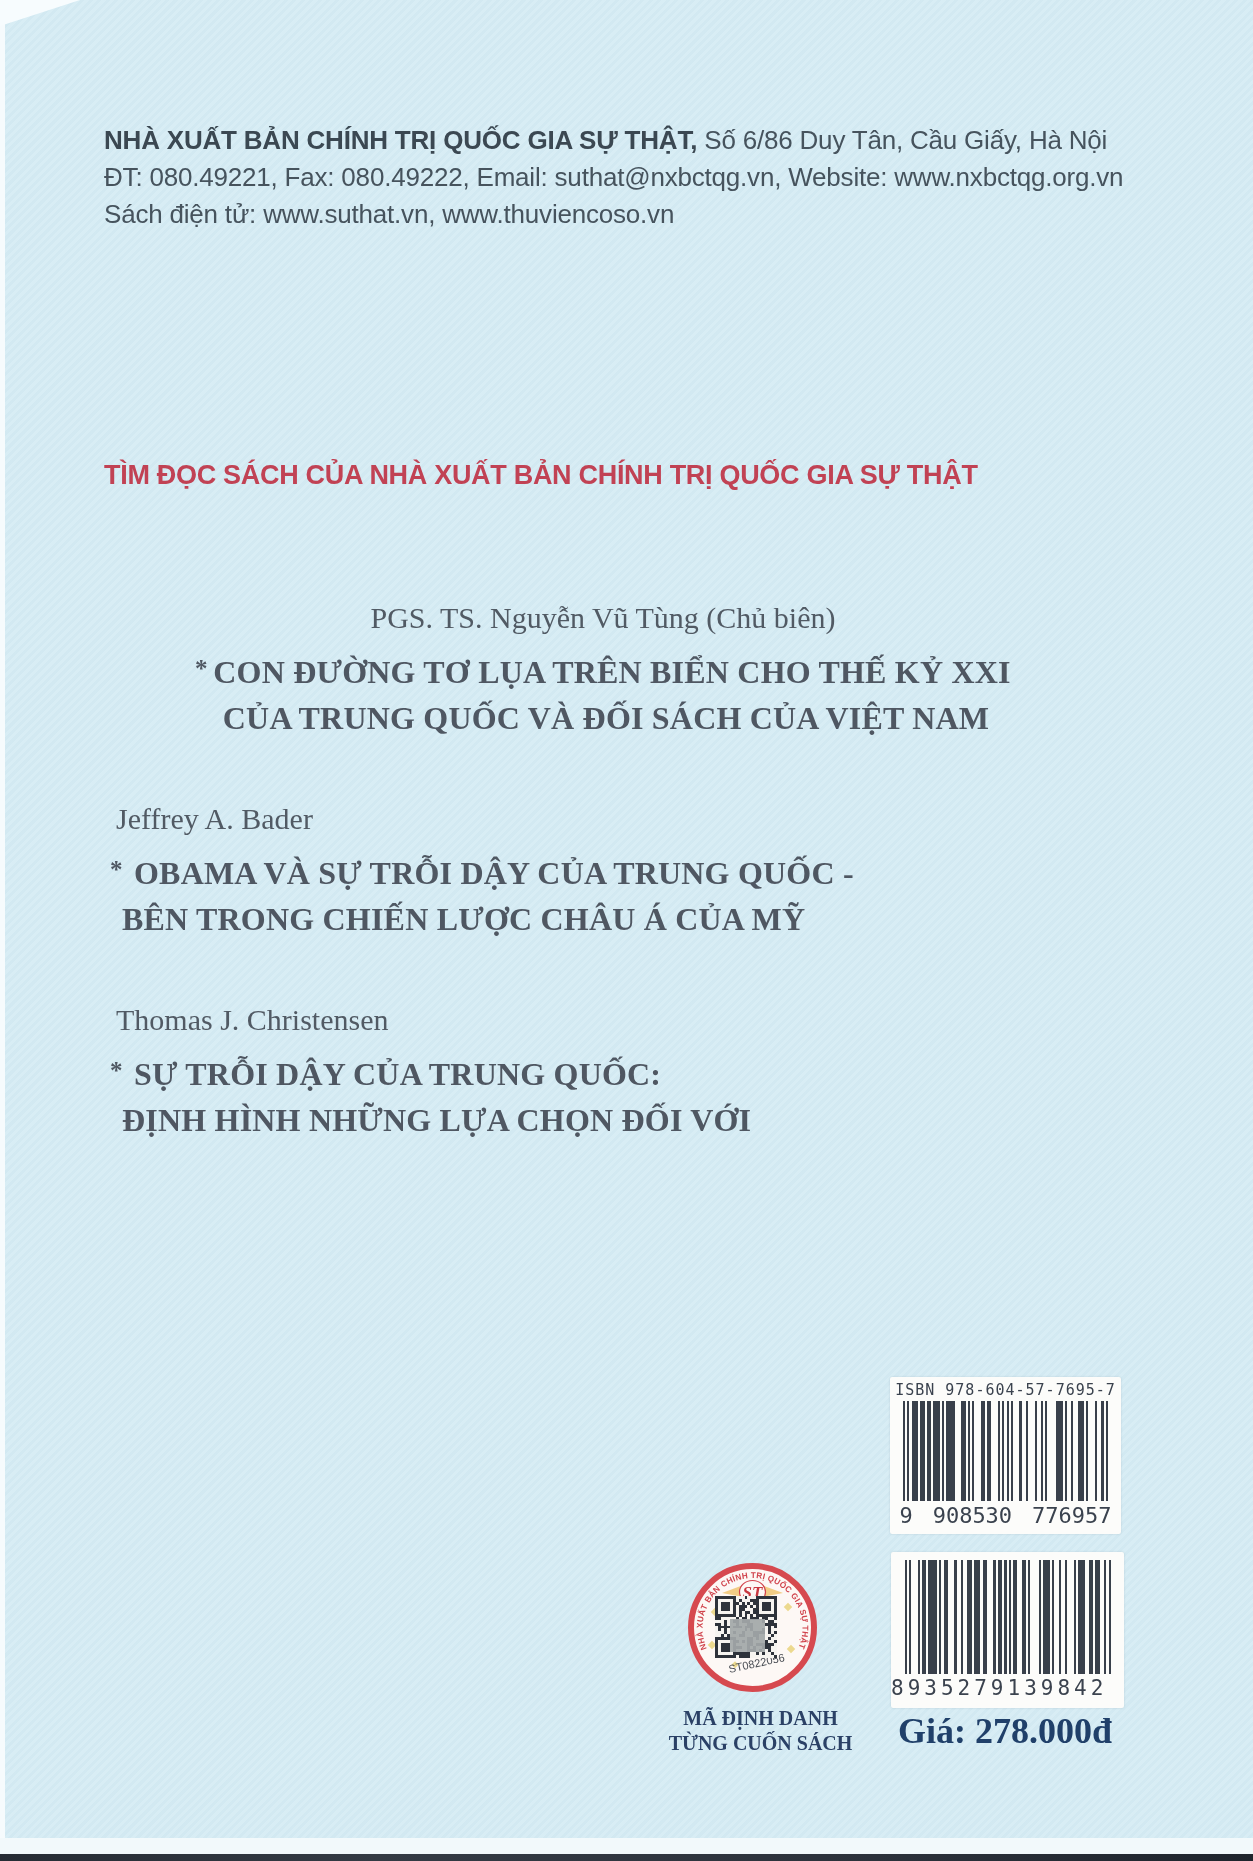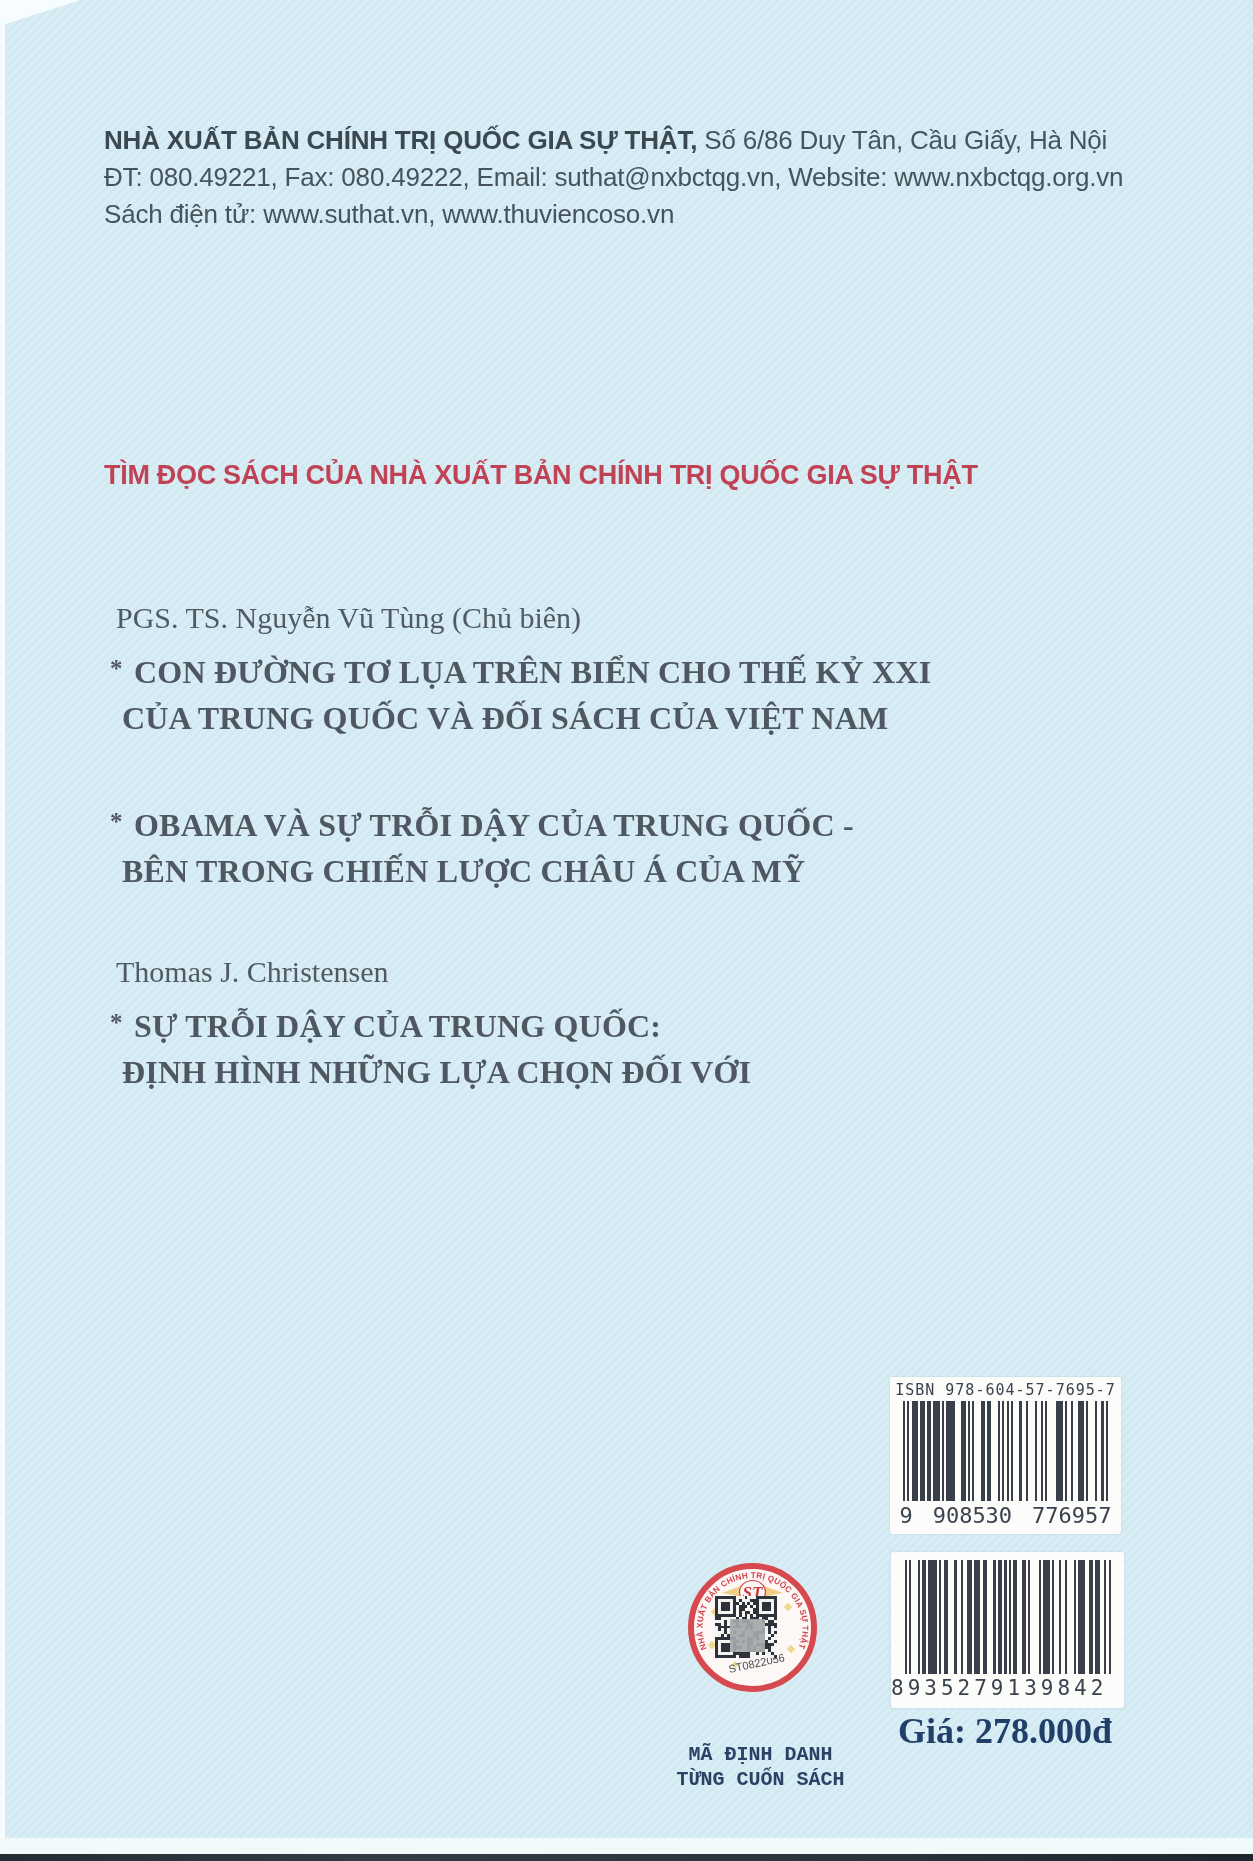--- a/index.html
+++ b/index.html
@@ -24,21 +24,21 @@
   .pub-name{font-weight:bold;color:#3b4852;}
 
   
   .promo{position:absolute;left:104px;top:460px;width:1000px;
     font-size:27px;font-weight:bold;letter-spacing:-0.3px;color:#c14254;}
 
   
   .books{position:absolute;left:110px;top:598px;width:980px;
     font-family:"Liberation Serif",serif;color:#535b66;}
   .book{margin-top:58px;}
-  .book:first-child{margin-top:0;}
+  .book:first-child{margin-top:0;text-align:center;}
   .book-author{font-size:30px;line-height:40px;margin:0 0 8px 6px;color:#515a64;}
   .book-title{font-size:32px;font-weight:bold;line-height:46px;color:#4f5762;letter-spacing:0.2px;}
   .book-title .line{display:block;}
   .book-title .cont{padding-left:12px;}
   .bullet{display:inline-block;width:24px;font-size:25px;vertical-align:6px;font-weight:bold;}
 
   
   .bc-box{position:absolute;background:#fcfcfa;border-radius:2px;box-shadow:0 0 2px rgba(90,120,135,.25);}
   .isbn-box{left:890px;top:1377px;width:231px;height:157px;}
   .prod-box{left:891px;top:1552px;width:233px;height:156px;}
@@ -61,21 +61,21 @@
   
   .stamp{position:absolute;left:688px;top:1563px;width:129px;height:129px;}
   .stamp svg{position:absolute;left:0;top:0;}
   .qr{position:absolute;left:27px;top:33px;width:62px;height:62px;background:#f6f4f0;
     display:grid;grid-template-columns:repeat(21,1fr);grid-template-rows:repeat(21,1fr);}
   .qr b{display:block;}
   .qr b.on{background:#2e333b;}
   .qr-patch{position:absolute;left:42px;top:56px;width:35px;height:33px;background:#a3a8a9;opacity:.93;}
 
   .stamp-caption{position:absolute;left:658px;top:1706px;width:205px;text-align:center;
-    font-family:Liberation Mono, monospace;font-size:20px;font-weight:bold;line-height:25px;color:#2b4166;margin-top:36px;}
+    font-family:Liberation Serif, serif;font-size:20px;font-weight:bold;line-height:25px;color:#2b4166;}
 </style>
 </head>
 <body>
 
 <div class="cover">
 
   <div class="pub-block">
     <div>
       <span class="pub-name">NHÀ XUẤT BẢN CHÍNH TRỊ QUỐC GIA SỰ THẬT,</span><span> Số 6/86 Duy Tân, Cầu Giấy, Hà Nội</span>
     </div>
@@ -89,20 +89,21 @@
 
     <div class="book">
       <div class="book-author">PGS. TS. Nguyễn Vũ Tùng (Chủ biên)</div>
       <div class="book-title">
         <span class="line"><span class="bullet">*</span><span>CON ĐƯỜNG TƠ LỤA TRÊN BIỂN CHO THẾ KỶ XXI</span></span>
         <span class="line cont">CỦA TRUNG QUỐC VÀ ĐỐI SÁCH CỦA VIỆT NAM</span>
       </div>
     </div>
 
     <div class="book">
+      <div class="book-author">Jeffrey A. Bader</div>
       <div class="book-title">
         <span class="line"><span class="bullet">*</span><span>OBAMA VÀ SỰ TRỖI DẬY CỦA TRUNG QUỐC -</span></span>
         <span class="line cont">BÊN TRONG CHIẾN LƯỢC CHÂU Á CỦA MỸ</span>
       </div>
     </div>
 
     <div class="book">
       <div class="book-author">Thomas J. Christensen</div>
       <div class="book-title">
         <span class="line"><span class="bullet">*</span><span>SỰ TRỖI DẬY CỦA TRUNG QUỐC:</span></span>

